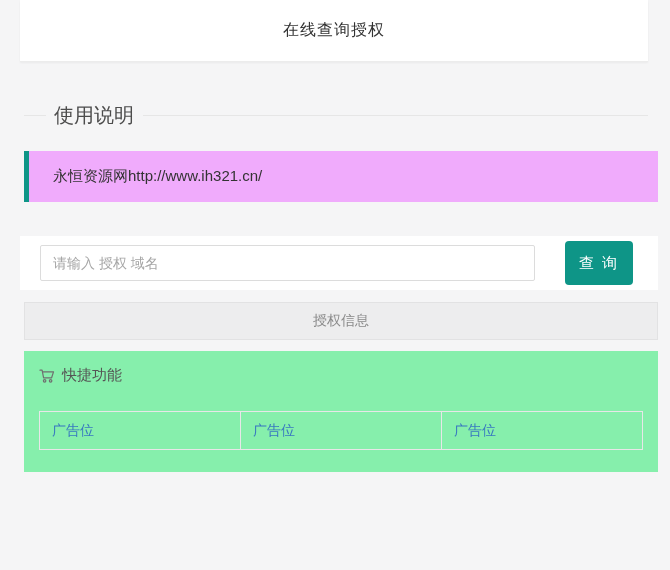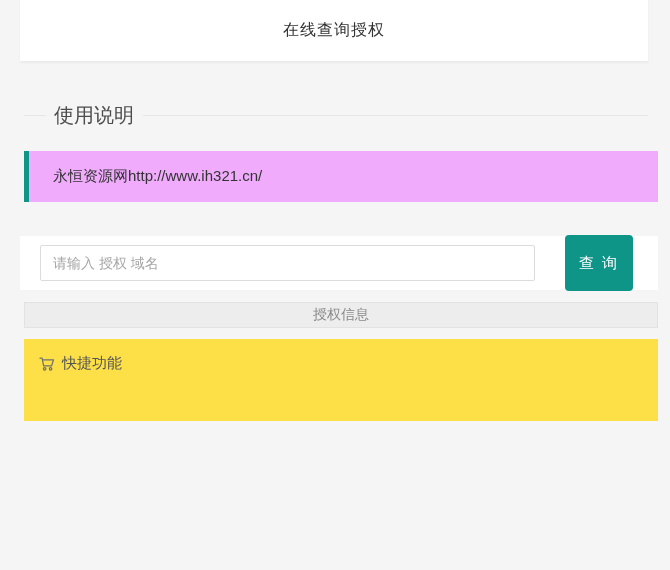--- a/index.html
+++ b/index.html
@@ -60,40 +60,40 @@
   .search-input{
     flex:1;height:36px;
     border:1px solid #dcdcdc;border-radius:2px;
     padding:0 12px;
     font-size:14px;color:#333;
     font-family:"Liberation Sans","DejaVu Sans",sans-serif;
     outline:none;background:#fff;
   }
   .search-input::placeholder{color:#a6a6a6;}
   .query-button{
-    width:68px;height:56px;margin-left:30px;flex:0 0 auto;
+    width:68px;height:44px;margin-left:30px;flex:0 0 auto;
     background:var(--accent);color:#ffffff;
     border:none;border-radius:4px;
     font-size:15px;letter-spacing:2px;
     font-family:"Liberation Sans","DejaVu Sans",sans-serif;
     cursor:pointer;
   }
   
   .auth-bar{
     margin:12px 12px 0 24px;
-    height:26px;
+    height:38px;
     background:#ededee;
     border:1px solid #e2e2e3;
     display:flex;align-items:center;justify-content:center;
     font-size:14px;color:#8a8a8a;
   }
   
   .quick-card{
     margin:11px 12px 0 24px;
-    background:#fde047;
+    background:#86efac;
     padding:15px 15px 22px 15px;
   }
   .quick-header{
     display:flex;align-items:center;
     color:#555;font-size:15px;
   }
   .quick-header .icon{
     display:inline-flex;margin-right:7px;line-height:0;
   }
   .quick-table{
@@ -146,15 +146,20 @@
       <svg width="16" height="16" viewBox="0 0 16 16" fill="none" stroke="#6f6f6f" stroke-width="1.2" stroke-linecap="round" stroke-linejoin="round">
         <path d="M1 2.2h2.1l1.5 7.6h8l1.9-5.9H4"></path>
         <circle cx="5.6" cy="12.8" r="1.25"></circle>
         <circle cx="11.6" cy="12.8" r="1.25"></circle>
       </svg>
     </span>
     <span>快捷功能</span>
   </div>
   <table class="quick-table">
     <tbody>
+      <tr>
+        <td><a>广告位</a></td>
+        <td><a>广告位</a></td>
+        <td><a>广告位</a></td>
+      </tr>
     </tbody>
   </table>
 </div>
 
 </body></html>

